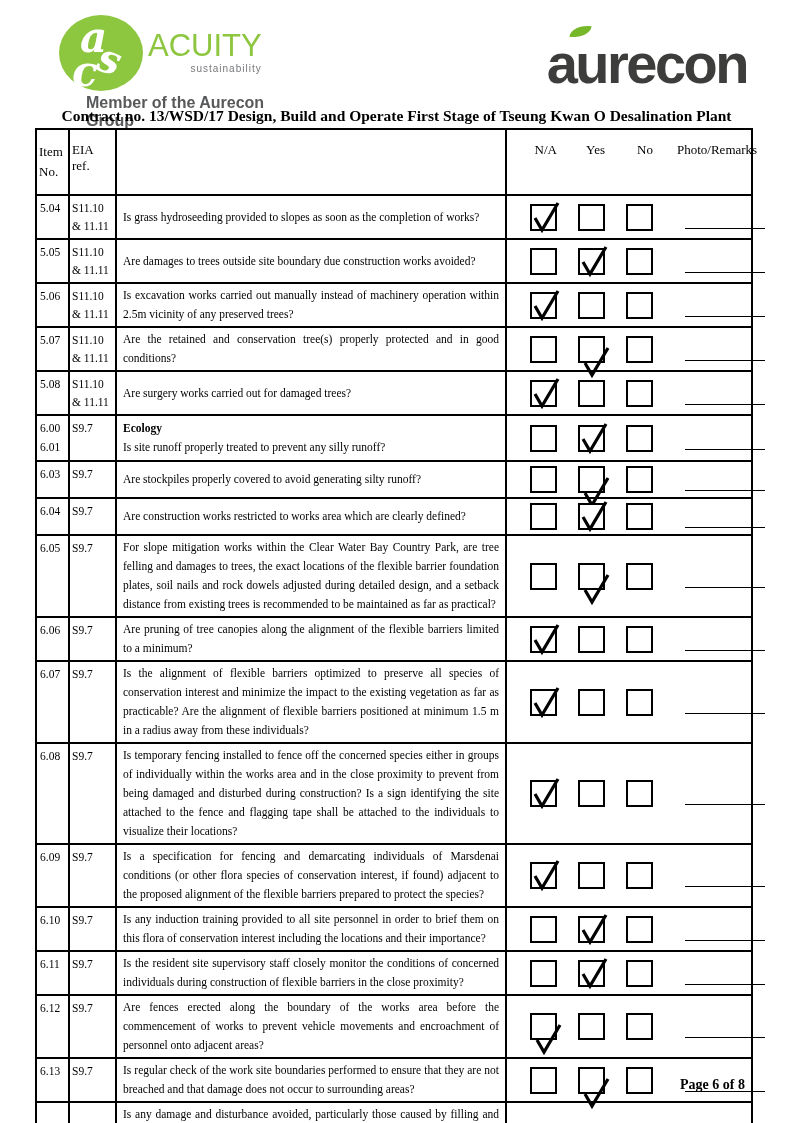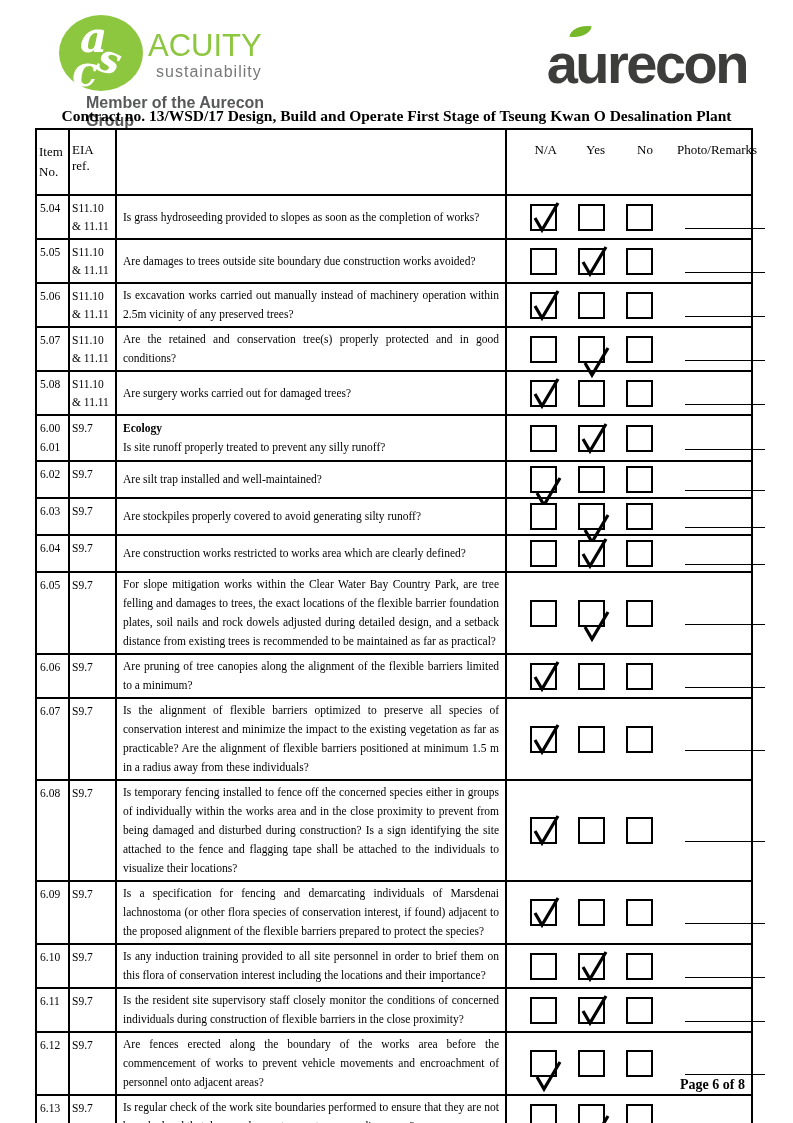--- a/index.html
+++ b/index.html
@@ -11,21 +11,21 @@
 
   
   .logo-row { position:absolute; top:14px; left:58px; right:44px;
     display:flex; justify-content:space-between; align-items:flex-start; }
 
   .acuity { position:relative; width:250px; }
   .acuity-top { display:flex; align-items:flex-start; }
   .monogram { flex:none; }
   .acuity-words { margin-left:4px; margin-top:16px; font-family:"Liberation Sans", sans-serif; }
   .acuity-name { color:#8DC63F; font-weight:normal; font-size:31px; line-height:1; letter-spacing:0px; }
-  .acuity-sub { color:#77787B; font-size:16px; letter-spacing:1px; text-align:right; margin-top:2px; }
+  .acuity-sub { color:#77787B; font-size:10px; letter-spacing:1px; text-align:right; margin-top:2px; }
   .acuity-member { font-family:"Liberation Sans", sans-serif; font-weight:bold;
     color:#58595B; font-size:16px; margin-top:2px; margin-left:28px; }
 
   .aurecon { position:relative; margin-top:22px; margin-right:2px;
     font-family:"Liberation Sans", sans-serif; font-weight:bold;
     font-size:56px; line-height:1; color:#3D3D3C; letter-spacing:-2.5px; }
   .leaf { position:absolute; left:23px; top:-11px; width:21px; height:13px;
     background:#76B82A; border-radius:100% 0 100% 0; transform:rotate(6deg); }
 
   
@@ -300,61 +300,92 @@
           </svg>
         </span>
         <span class="box">
           
         </span>
         <span class="remarks-line"></span>
       </div>
     </td>
   </tr>
 
-  <tr>
-    <td class="item">
-      <div>6.02</div>
-
-    </td>
-    <td class="eia">
-      <span>S9.7</span>
-    </td>
-    <td class="question">
-
-      <div class="q-text">Are silt trap installed and well-maintained?</div>
-    </td>
-    <td class="checks">
-      <div class="checks-row">
+
+  <tr>
+    <td class="item">
+      <div>6.03</div>
+
+    </td>
+    <td class="eia">
+      <span>S9.7</span>
+    </td>
+    <td class="question">
+
+      <div class="q-text">Are stockpiles properly covered to avoid generating silty runoff?</div>
+    </td>
+    <td class="checks">
+      <div class="checks-row">
+        <span class="box">
+          
+        </span>
         <span class="box checked low">
           <svg class="tick" viewBox="0 0 34 34">
             <path d="M7 18 L14 30 L30 3" fill="none" stroke="#000" stroke-width="3.2"></path>
           </svg>
         </span>
         <span class="box">
           
         </span>
-        <span class="box">
-          
-        </span>
-        <span class="remarks-line"></span>
-      </div>
-    </td>
-  </tr>
-
-  <tr>
-    <td class="item">
-      <div>6.03</div>
-
-    </td>
-    <td class="eia">
-      <span>S9.7</span>
-    </td>
-    <td class="question">
-
-      <div class="q-text">Are stockpiles properly covered to avoid generating silty runoff?</div>
+        <span class="remarks-line"></span>
+      </div>
+    </td>
+  </tr>
+
+  <tr>
+    <td class="item">
+      <div>6.04</div>
+
+    </td>
+    <td class="eia">
+      <span>S9.7</span>
+    </td>
+    <td class="question">
+
+      <div class="q-text">Are construction works restricted to works area which are clearly defined?</div>
+    </td>
+    <td class="checks">
+      <div class="checks-row">
+        <span class="box">
+          
+        </span>
+        <span class="box checked">
+          <svg class="tick" viewBox="0 0 34 34">
+            <path d="M7 18 L14 30 L30 3" fill="none" stroke="#000" stroke-width="3.2"></path>
+          </svg>
+        </span>
+        <span class="box">
+          
+        </span>
+        <span class="remarks-line"></span>
+      </div>
+    </td>
+  </tr>
+
+  <tr>
+    <td class="item">
+      <div>6.05</div>
+
+    </td>
+    <td class="eia">
+      <span>S9.7</span>
+    </td>
+    <td class="question">
+
+      <div class="q-text">For slope mitigation works within the Clear Water Bay Country Park, are tree felling and damages to trees, the exact locations of the flexible barrier foundation plates, soil nails and rock dowels adjusted during detailed design, and a setback distance from existing trees is recommended to be maintained as far as practical?</div>
     </td>
     <td class="checks">
       <div class="checks-row">
         <span class="box">
           
         </span>
         <span class="box checked low">
           <svg class="tick" viewBox="0 0 34 34">
             <path d="M7 18 L14 30 L30 3" fill="none" stroke="#000" stroke-width="3.2"></path>
           </svg>
@@ -362,80 +393,20 @@
         <span class="box">
           
         </span>
         <span class="remarks-line"></span>
       </div>
     </td>
   </tr>
 
   <tr>
     <td class="item">
-      <div>6.04</div>
-
-    </td>
-    <td class="eia">
-      <span>S9.7</span>
-    </td>
-    <td class="question">
-
-      <div class="q-text">Are construction works restricted to works area which are clearly defined?</div>
-    </td>
-    <td class="checks">
-      <div class="checks-row">
-        <span class="box">
-          
-        </span>
-        <span class="box checked">
-          <svg class="tick" viewBox="0 0 34 34">
-            <path d="M7 18 L14 30 L30 3" fill="none" stroke="#000" stroke-width="3.2"></path>
-          </svg>
-        </span>
-        <span class="box">
-          
-        </span>
-        <span class="remarks-line"></span>
-      </div>
-    </td>
-  </tr>
-
-  <tr>
-    <td class="item">
-      <div>6.05</div>
-
-    </td>
-    <td class="eia">
-      <span>S9.7</span>
-    </td>
-    <td class="question">
-
-      <div class="q-text">For slope mitigation works within the Clear Water Bay Country Park, are tree felling and damages to trees, the exact locations of the flexible barrier foundation plates, soil nails and rock dowels adjusted during detailed design, and a setback distance from existing trees is recommended to be maintained as far as practical?</div>
-    </td>
-    <td class="checks">
-      <div class="checks-row">
-        <span class="box">
-          
-        </span>
-        <span class="box checked low">
-          <svg class="tick" viewBox="0 0 34 34">
-            <path d="M7 18 L14 30 L30 3" fill="none" stroke="#000" stroke-width="3.2"></path>
-          </svg>
-        </span>
-        <span class="box">
-          
-        </span>
-        <span class="remarks-line"></span>
-      </div>
-    </td>
-  </tr>
-
-  <tr>
-    <td class="item">
       <div>6.06</div>
 
     </td>
     <td class="eia">
       <span>S9.7</span>
     </td>
     <td class="question">
 
       <div class="q-text">Are pruning of tree canopies along the alignment of the flexible barriers limited to a minimum?</div>
     </td>
@@ -520,21 +491,21 @@
   <tr>
     <td class="item">
       <div>6.09</div>
 
     </td>
     <td class="eia">
       <span>S9.7</span>
     </td>
     <td class="question">
 
-      <div class="q-text">Is a specification for fencing and demarcating individuals of Marsdenai lachnostoma (or other flora species of conservation interest, if found) adjacent to the proposed alignment of the flexible barriers prepared to protect the species?</div>
+      <div class="q-text">Is a specification for fencing and demarcating individuals of Marsdenai conditions (or other flora species of conservation interest, if found) adjacent to the proposed alignment of the flexible barriers prepared to protect the species?</div>
     </td>
     <td class="checks">
       <div class="checks-row">
         <span class="box checked">
           <svg class="tick" viewBox="0 0 34 34">
             <path d="M7 18 L14 30 L30 3" fill="none" stroke="#000" stroke-width="3.2"></path>
           </svg>
         </span>
         <span class="box">
           

